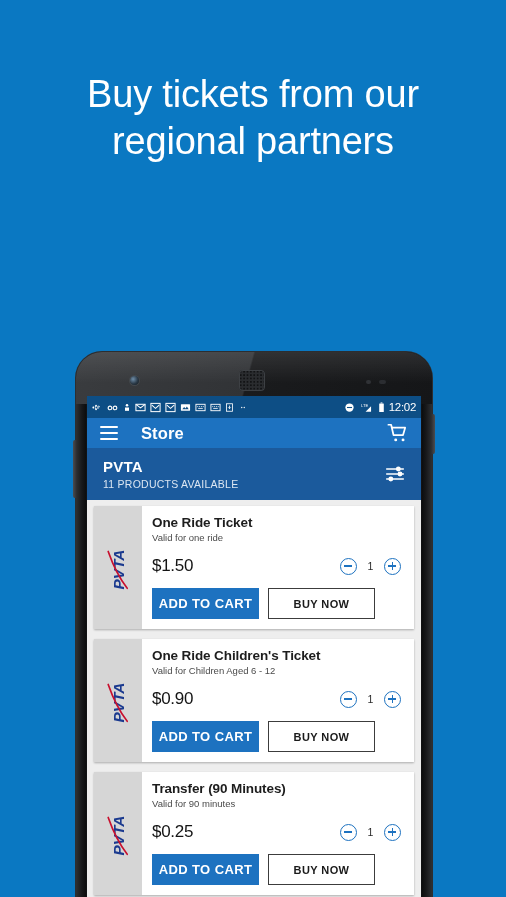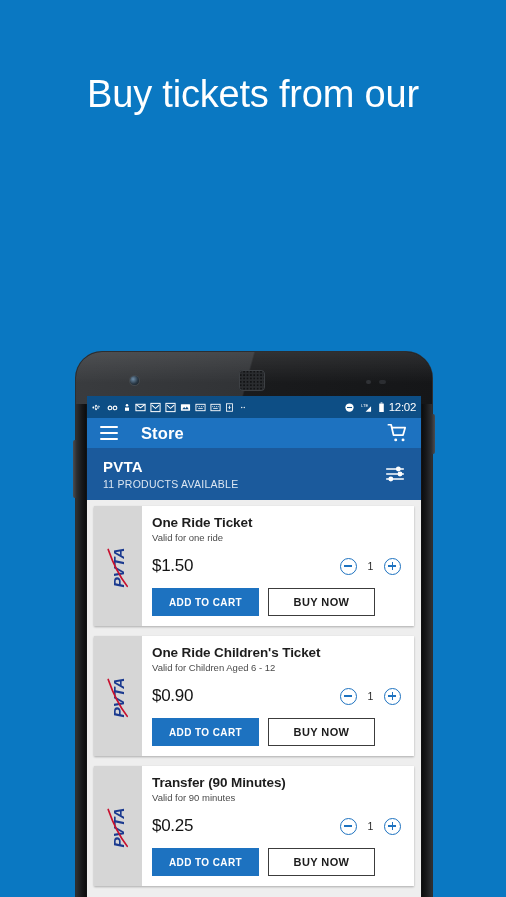--- a/index.html
+++ b/index.html
@@ -142,36 +142,37 @@
     width: 8px; height: 1.7px; background: #1d72c0;
   }
   .circ.plus::after {
     content: ""; position: absolute; left: 6.5px; top: 3px;
     width: 1.7px; height: 8px; background: #1d72c0;
   }
   .qty { font-size: 10.5px; color: #2a2a2a; min-width: 7px; text-align: center; }
   .btnrow { display: flex; gap: 9px; margin-top: 12px; }
   .btn-primary {
     background: #1d72c0; color: #fff; border: none;
-    font-size: 10px; font-weight: bold; letter-spacing: 0.4px;
+    font-size: 13px; font-weight: bold; letter-spacing: 0.4px;
     padding: 8px 0; width: 107px; cursor: pointer;
     font-family: "Liberation Sans", sans-serif;
   }
   .btn-outline {
     background: #fff; color: #1a1a1a; border: 1.5px solid #3c3c3c;
     font-size: 11px; font-weight: bold; letter-spacing: 0.4px;
     padding: 7px 4px; width: 107px; cursor: pointer;
     font-family: "Liberation Sans", sans-serif;
   }
 </style>
 </head>
 <body>
 
 <div class="headline">
   <span>Buy tickets from our</span>
+  <span class="l2">regional partners</span>
 </div>
 
 <div class="phone">
 
   <div class="edge-left"></div>
   <div class="edge-right"></div>
   <div class="btn-vol"></div>
   <div class="btn-pwr"></div>
 
   <div class="phone-top">

